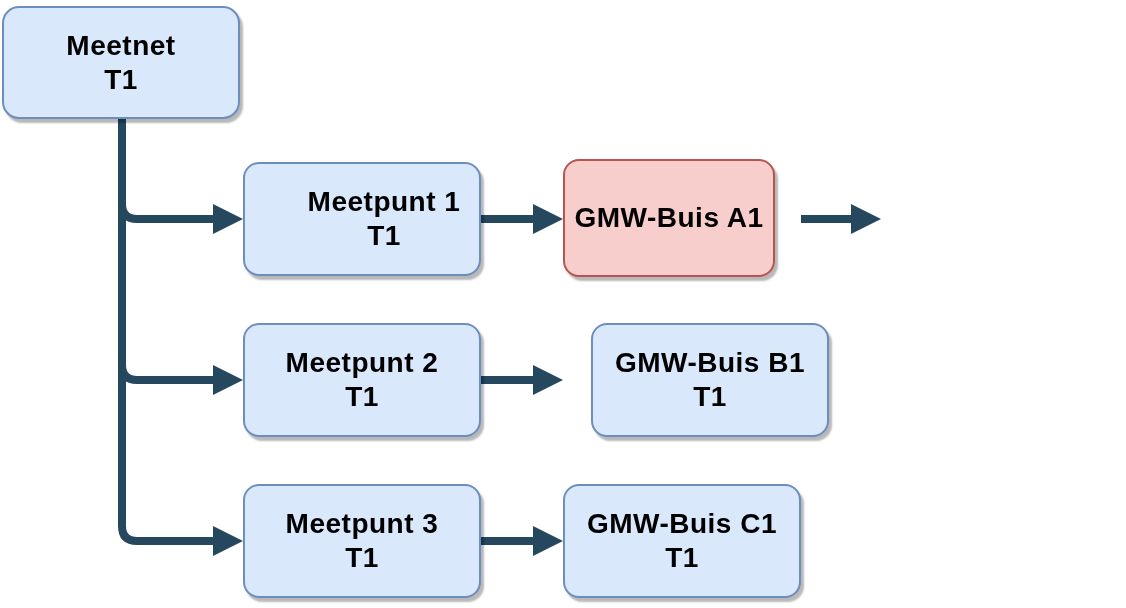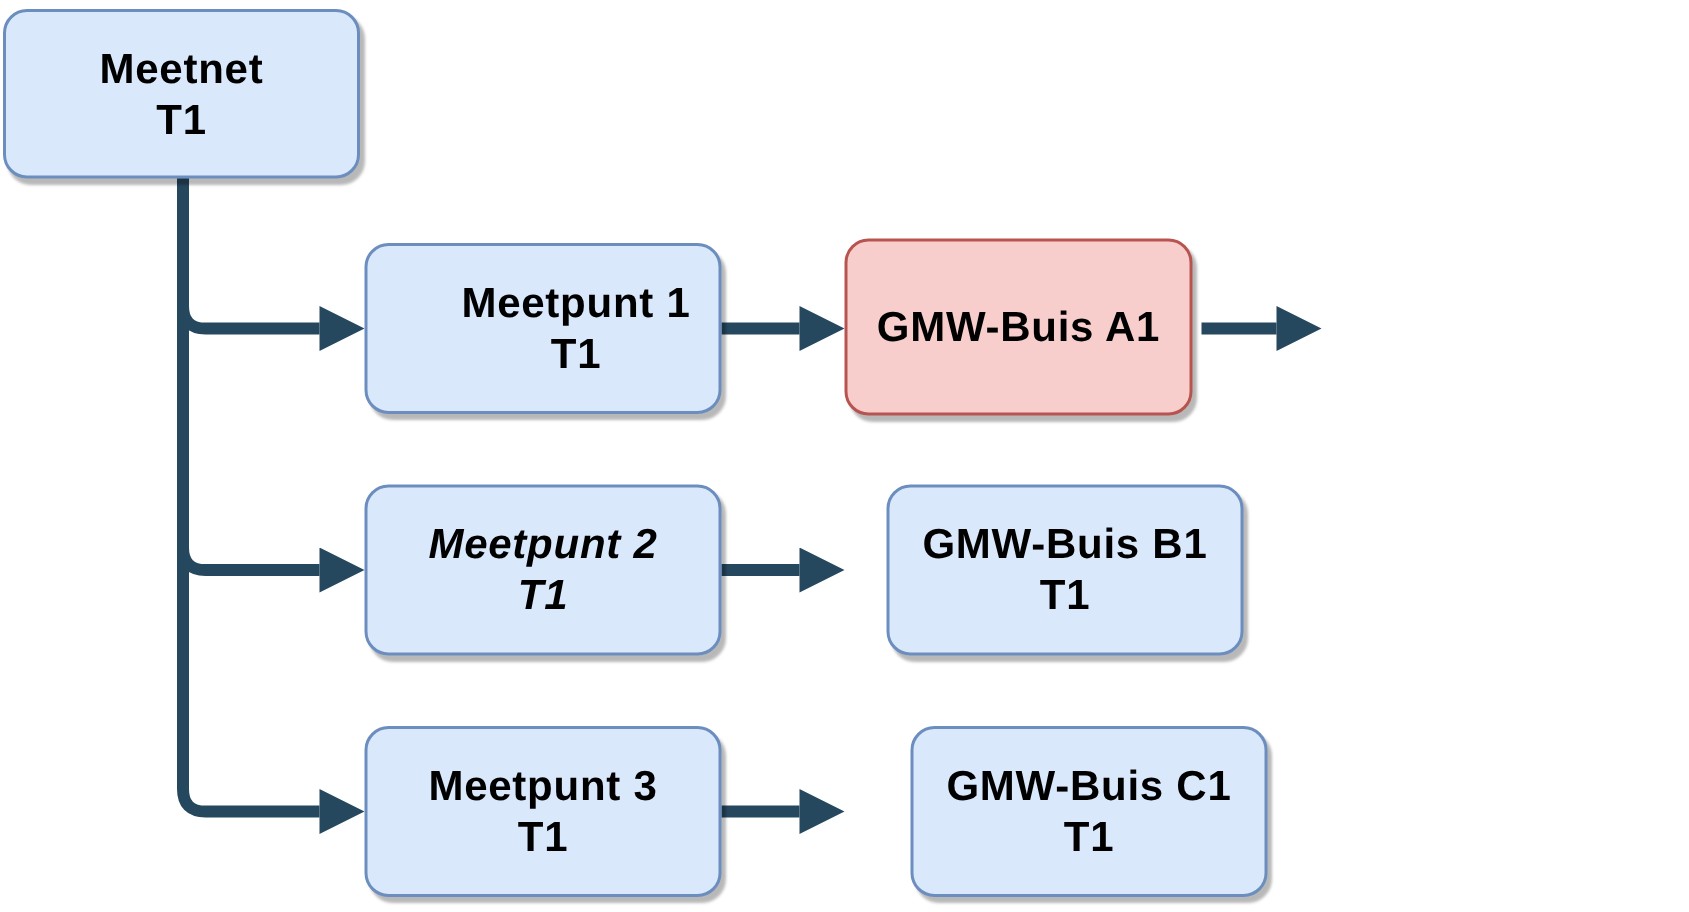--- a/index.html
+++ b/index.html
@@ -74,48 +74,48 @@
     <path class="edge" d="M122,119 L122,204 Q122,219 137,219 L213,219" marker-end="url(#arrowhead)"></path>
     <path class="edge" d="M122,119 L122,365 Q122,380 137,380 L213,380" marker-end="url(#arrowhead)"></path>
     <path class="edge" d="M122,119 L122,526 Q122,541 137,541 L213,541" marker-end="url(#arrowhead)"></path>
 
     <path class="edge" d="M481,219 L533,219" marker-end="url(#arrowhead)"></path>
     <path class="edge" d="M801,219 L851,219" marker-end="url(#arrowhead)"></path>
     <path class="edge" d="M481,380 L533,380" marker-end="url(#arrowhead)"></path>
     <path class="edge" d="M481,541 L533,541" marker-end="url(#arrowhead)"></path>
   </svg>
 
-  <div class="node blue" style="left:2px; top:6px; width:238px; height:113px;">
+  <div class="node blue" style="left:2px; top:6px; width:238px; height:113px;border-radius:17px;">
     <span>Meetnet</span>
     <span>T1</span>
   </div>
 
   <div class="node blue" style="left:243px; top:162px; width:238px; height:114px;padding-left:44px;">
     <span>Meetpunt 1</span>
     <span>T1</span>
   </div>
 
-  <div class="node red" style="left:563px; top:159px; width:232px; height:118px;">
+  <div class="node red" style="left:563px; top:159px; width:212px; height:118px;">
     <span>GMW-Buis A1</span>
   </div>
 
 
-  <div class="node blue" style="left:243px; top:323px; width:238px; height:114px;font-style:italic;">
+  <div class="node blue" style="left:243px; top:323px; width:238px; height:114px;">
     <span>Meetpunt 2</span>
     <span>T1</span>
   </div>
 
   <div class="node blue" style="left:591px; top:323px; width:238px; height:114px;">
     <span>GMW-Buis B1</span>
     <span>T1</span>
   </div>
 
   <div class="node blue" style="left:243px; top:484px; width:238px; height:114px;">
     <span>Meetpunt 3</span>
     <span>T1</span>
   </div>
 
-  <div class="node blue" style="left:563px; top:484px; width:238px; height:114px;margin-left:44px;">
+  <div class="node blue" style="left:563px; top:484px; width:238px; height:114px;">
     <span>GMW-Buis C1</span>
     <span>T1</span>
   </div>
 
 </div>
 
 </body></html>

